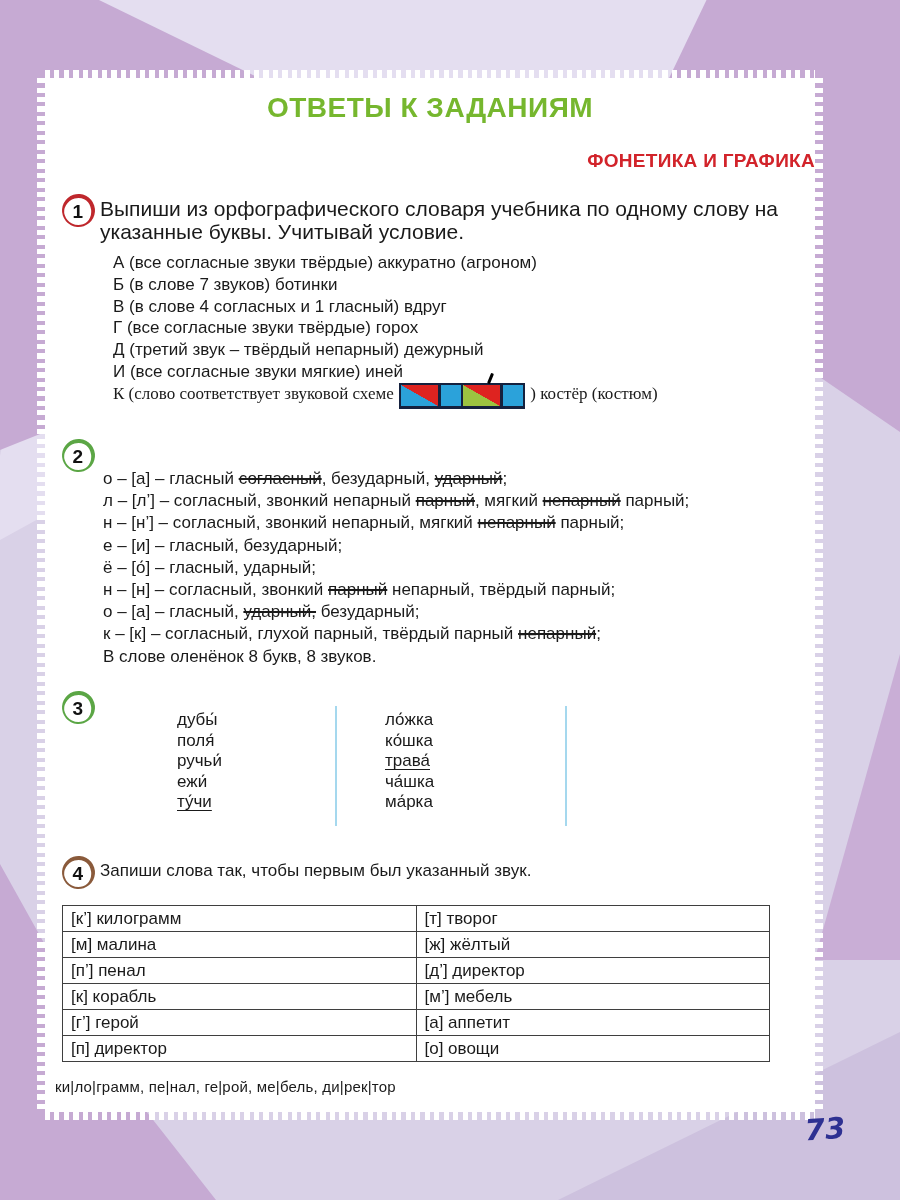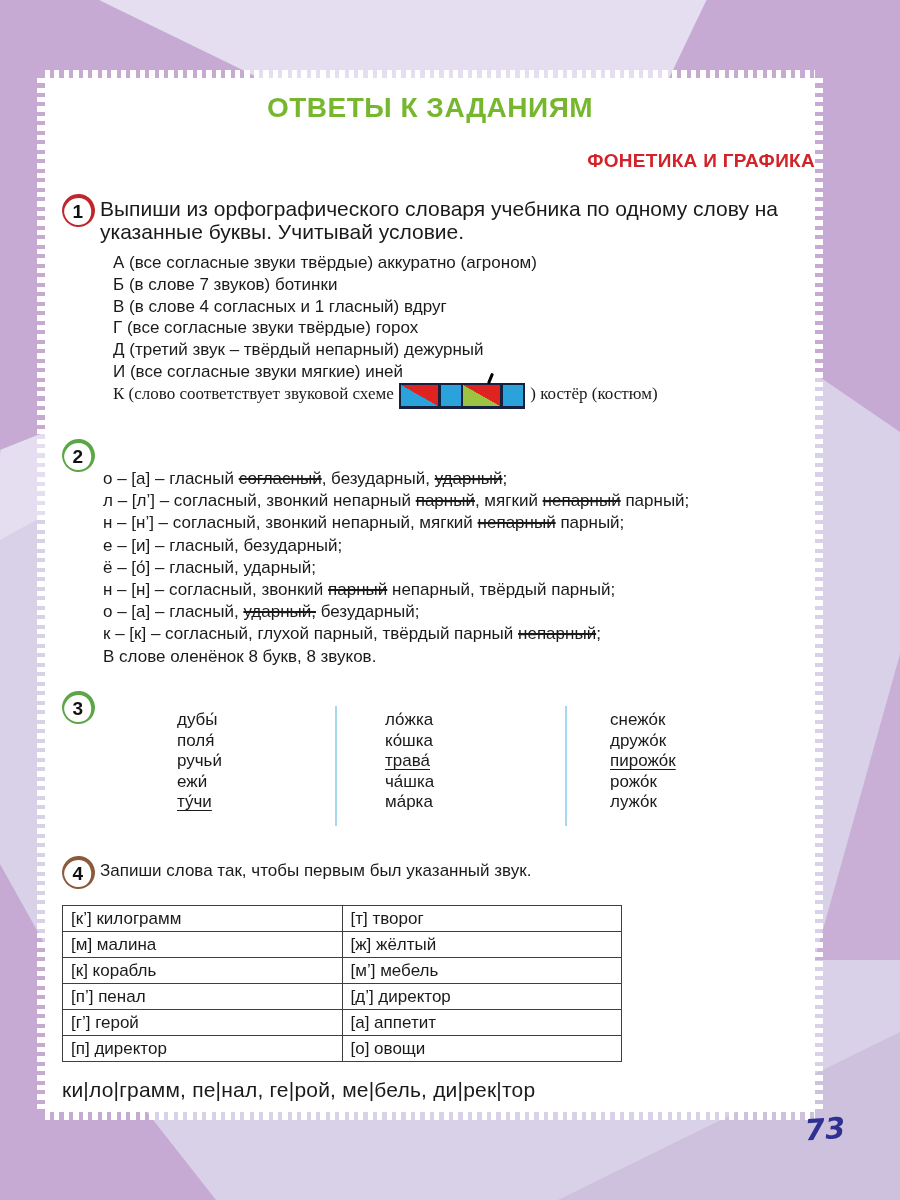--- a/index.html
+++ b/index.html
@@ -68,26 +68,26 @@
   #t2-lines{position:absolute;left:58px;top:390px;width:700px;font-size:17px;line-height:22.2px;}
   s{text-decoration:line-through;text-decoration-thickness:1.8px;}
   u{text-decoration:underline;text-underline-offset:3px;text-decoration-thickness:1.4px;}
 
   .t3col{position:absolute;top:632px;font-size:17px;line-height:20.6px;}
   #t3col0{left:118px;margin-left:14px;} #t3col1{left:340px;} #t3col2{left:565px;}
   .vsep{position:absolute;top:628px;width:2px;height:120px;background:var(--divider-blue);}
   #sep1{left:290px;} #sep2{left:520px;}
 
   #t4-intro{position:absolute;left:55px;top:783px;width:690px;font-size:17px;}
-  #t4-table{position:absolute;left:17px;top:827px;width:560px;border-collapse:collapse;}
+  #t4-table{position:absolute;left:17px;top:827px;width:708px;border-collapse:collapse;}
   #t4-table td{
     border:1.5px solid #3f3f3f;width:50%;height:23px;
     font-size:17px;padding:1px 8px;vertical-align:middle;
   }
-  #t4-answer{position:absolute;left:17px;top:1000px;font-size:21px;letter-spacing:.2px;}
+  #t4-answer{position:absolute;left:10px;top:1000px;font-size:15px;letter-spacing:.2px;}
 
   .pagenum{
     position:absolute;left:790px;top:1112px;width:70px;text-align:center;
     font-family:"DejaVu Sans",sans-serif;font-style:italic;font-weight:bold;
     font-size:29px;color:var(--page-number);transform:rotate(-4deg);
   }
 </style>
 </head>
 <body style="--title-green: #76b72e; --subtitle-red: #d2232a; --circle1: #bf272c; --circle2: #5ba645; --circle3: #5ba645; --circle4: #8a5a3b; --scheme-blue: #2ba2da; --scheme-red: #de2320; --scheme-green: #9cc341; --divider-blue: #a5d8ee; --page-number: #2e3192;">
 
@@ -157,49 +157,42 @@
     </div>
   <div class="vsep" id="sep1"></div>
   <div class="t3col" id="t3col1">
       <div>ло́жка</div>
       <div>ко́шка</div>
       <div><u>трава́</u></div>
       <div>ча́шка</div>
       <div>ма́рка</div>
     </div>
   <div class="vsep" id="sep2"></div>
-  <div class="t3col" id="t3col2">
-      <div>снежо́к</div>
-      <div>дружо́к</div>
-      <div><u>пирожо́к</u></div>
-      <div>рожо́к</div>
-      <div>лужо́к</div>
-    </div>
 
   <div class="tcircle" id="c4" style="top:778px">
     <span>4</span>
   </div>
   <div id="t4-intro">Запиши слова так, чтобы первым был указанный звук.</div>
   <table id="t4-table">
       <tbody>
         <tr>
           <td>[к’] килограмм</td>
           <td>[т] творог</td>
         </tr>
         <tr>
           <td>[м] малина</td>
           <td>[ж] жёлтый</td>
         </tr>
         <tr>
+          <td>[п’] пенал</td>
+          <td>[д’] директор</td>
+        </tr>
+        <tr>
           <td>[к] корабль</td>
           <td>[м’] мебель</td>
-        </tr>
-        <tr>
-          <td>[п’] пенал</td>
-          <td>[д’] директор</td>
         </tr>
         <tr>
           <td>[г’] герой</td>
           <td>[а] аппетит</td>
         </tr>
         <tr>
           <td>[п] директор</td>
           <td>[о] овощи</td>
         </tr>
       </tbody>

